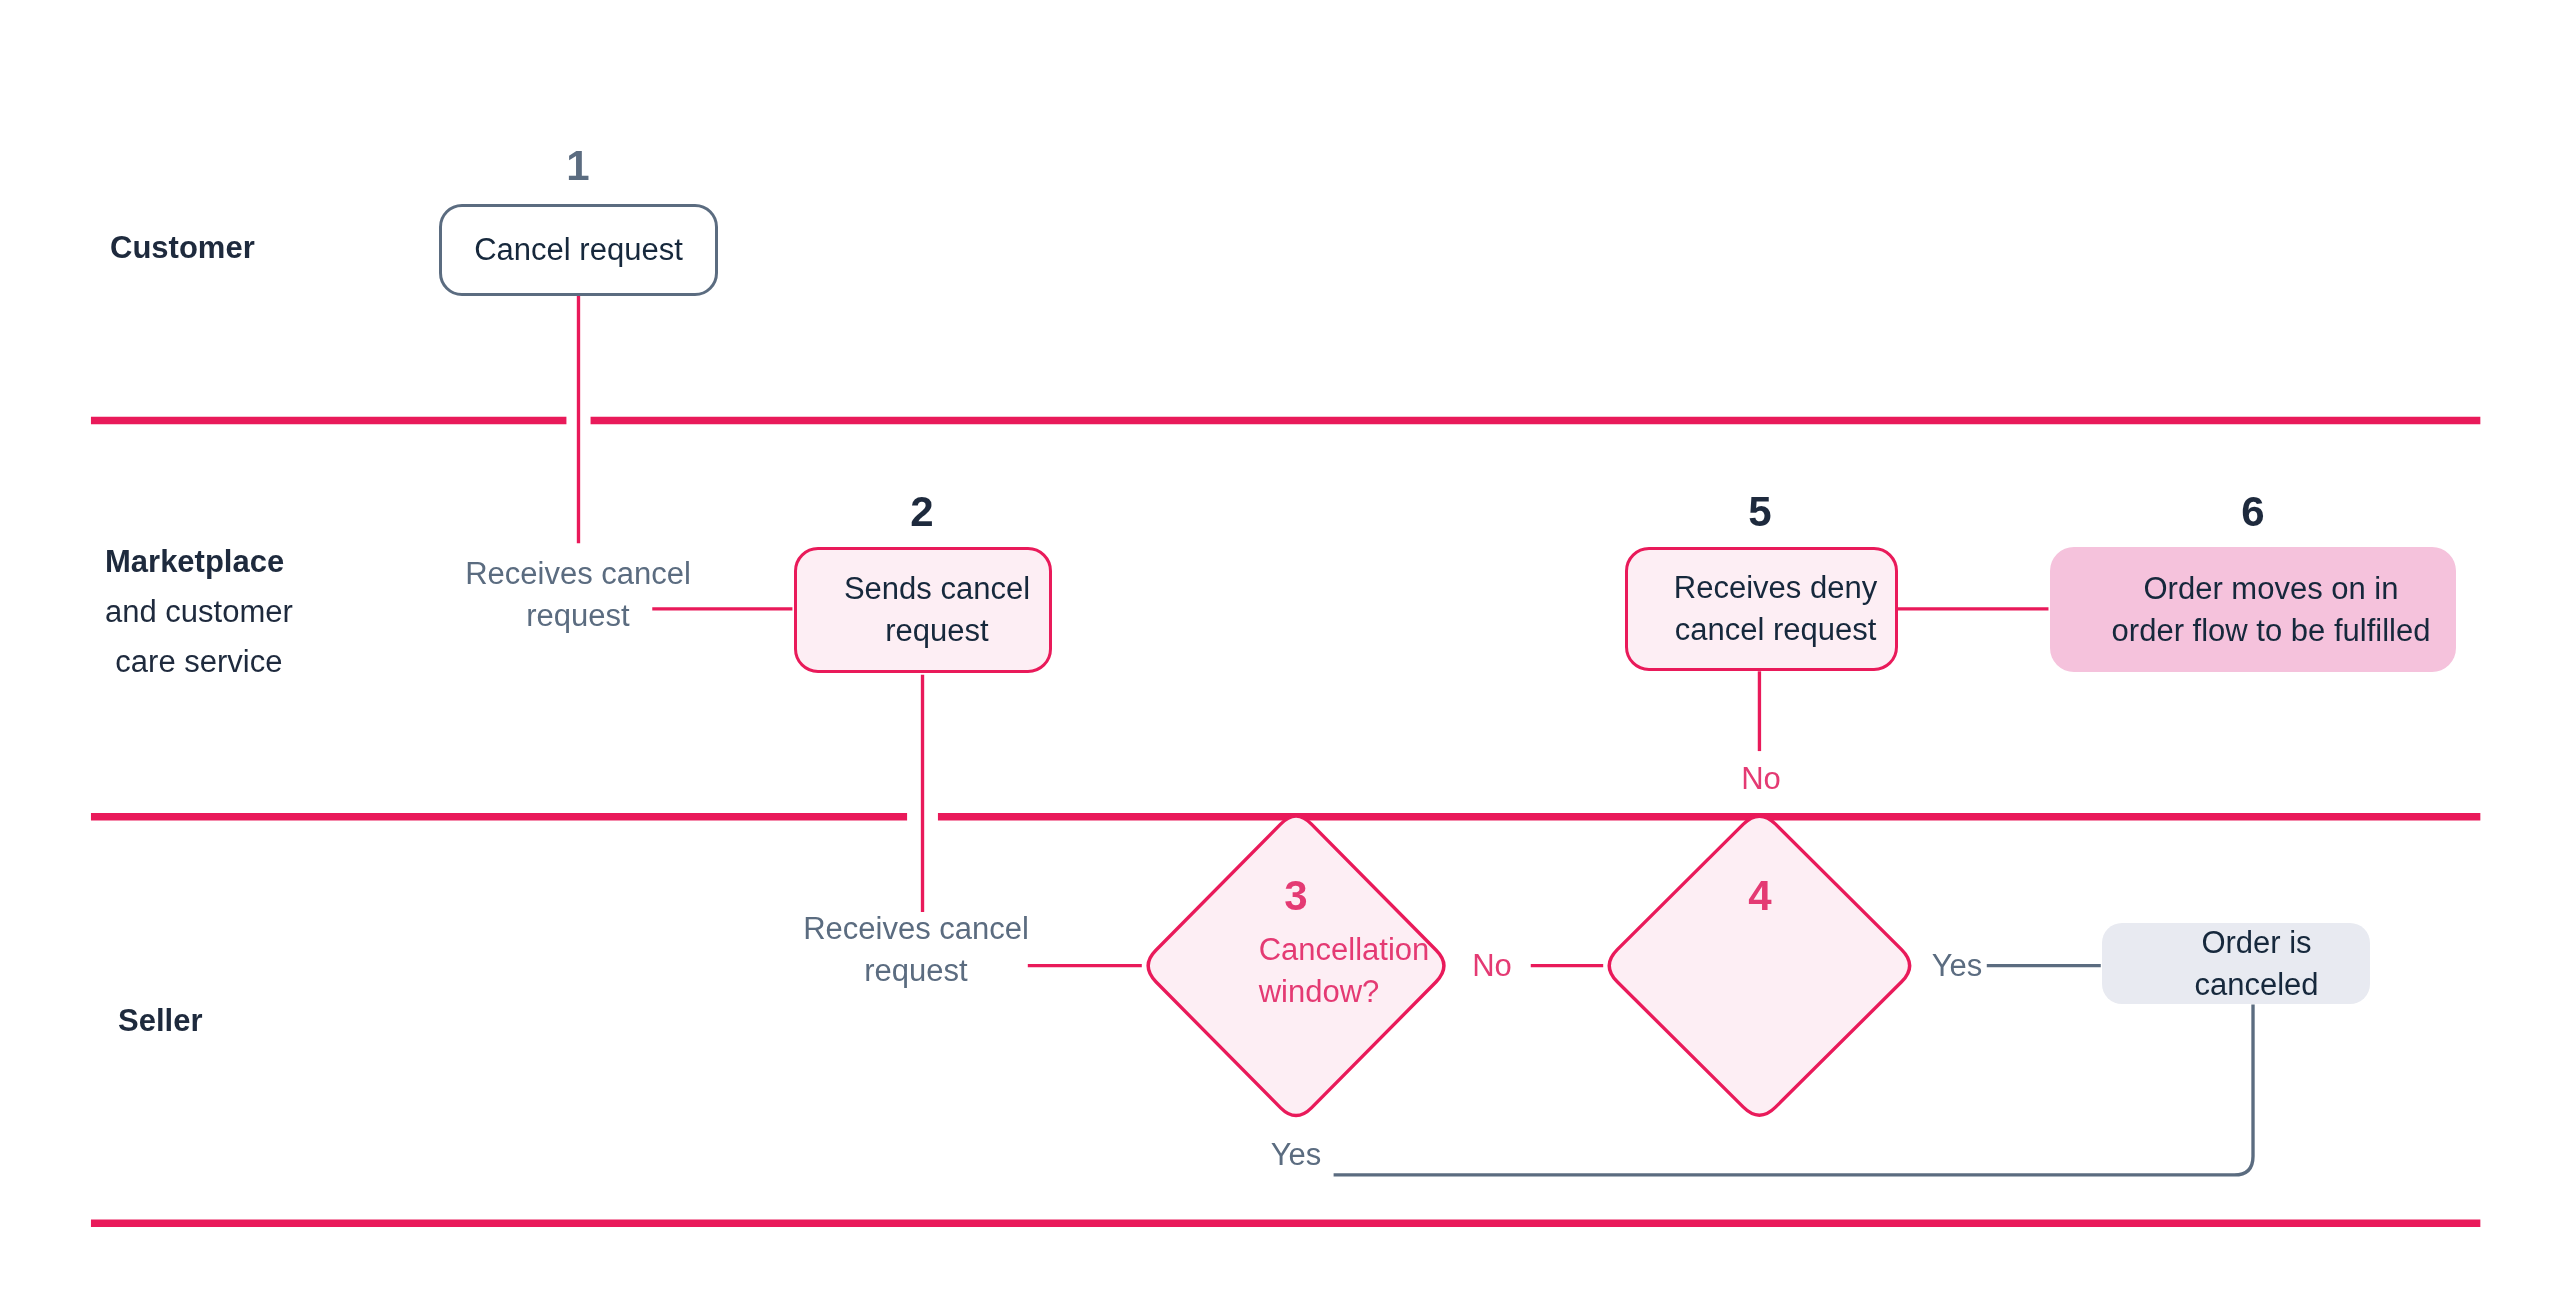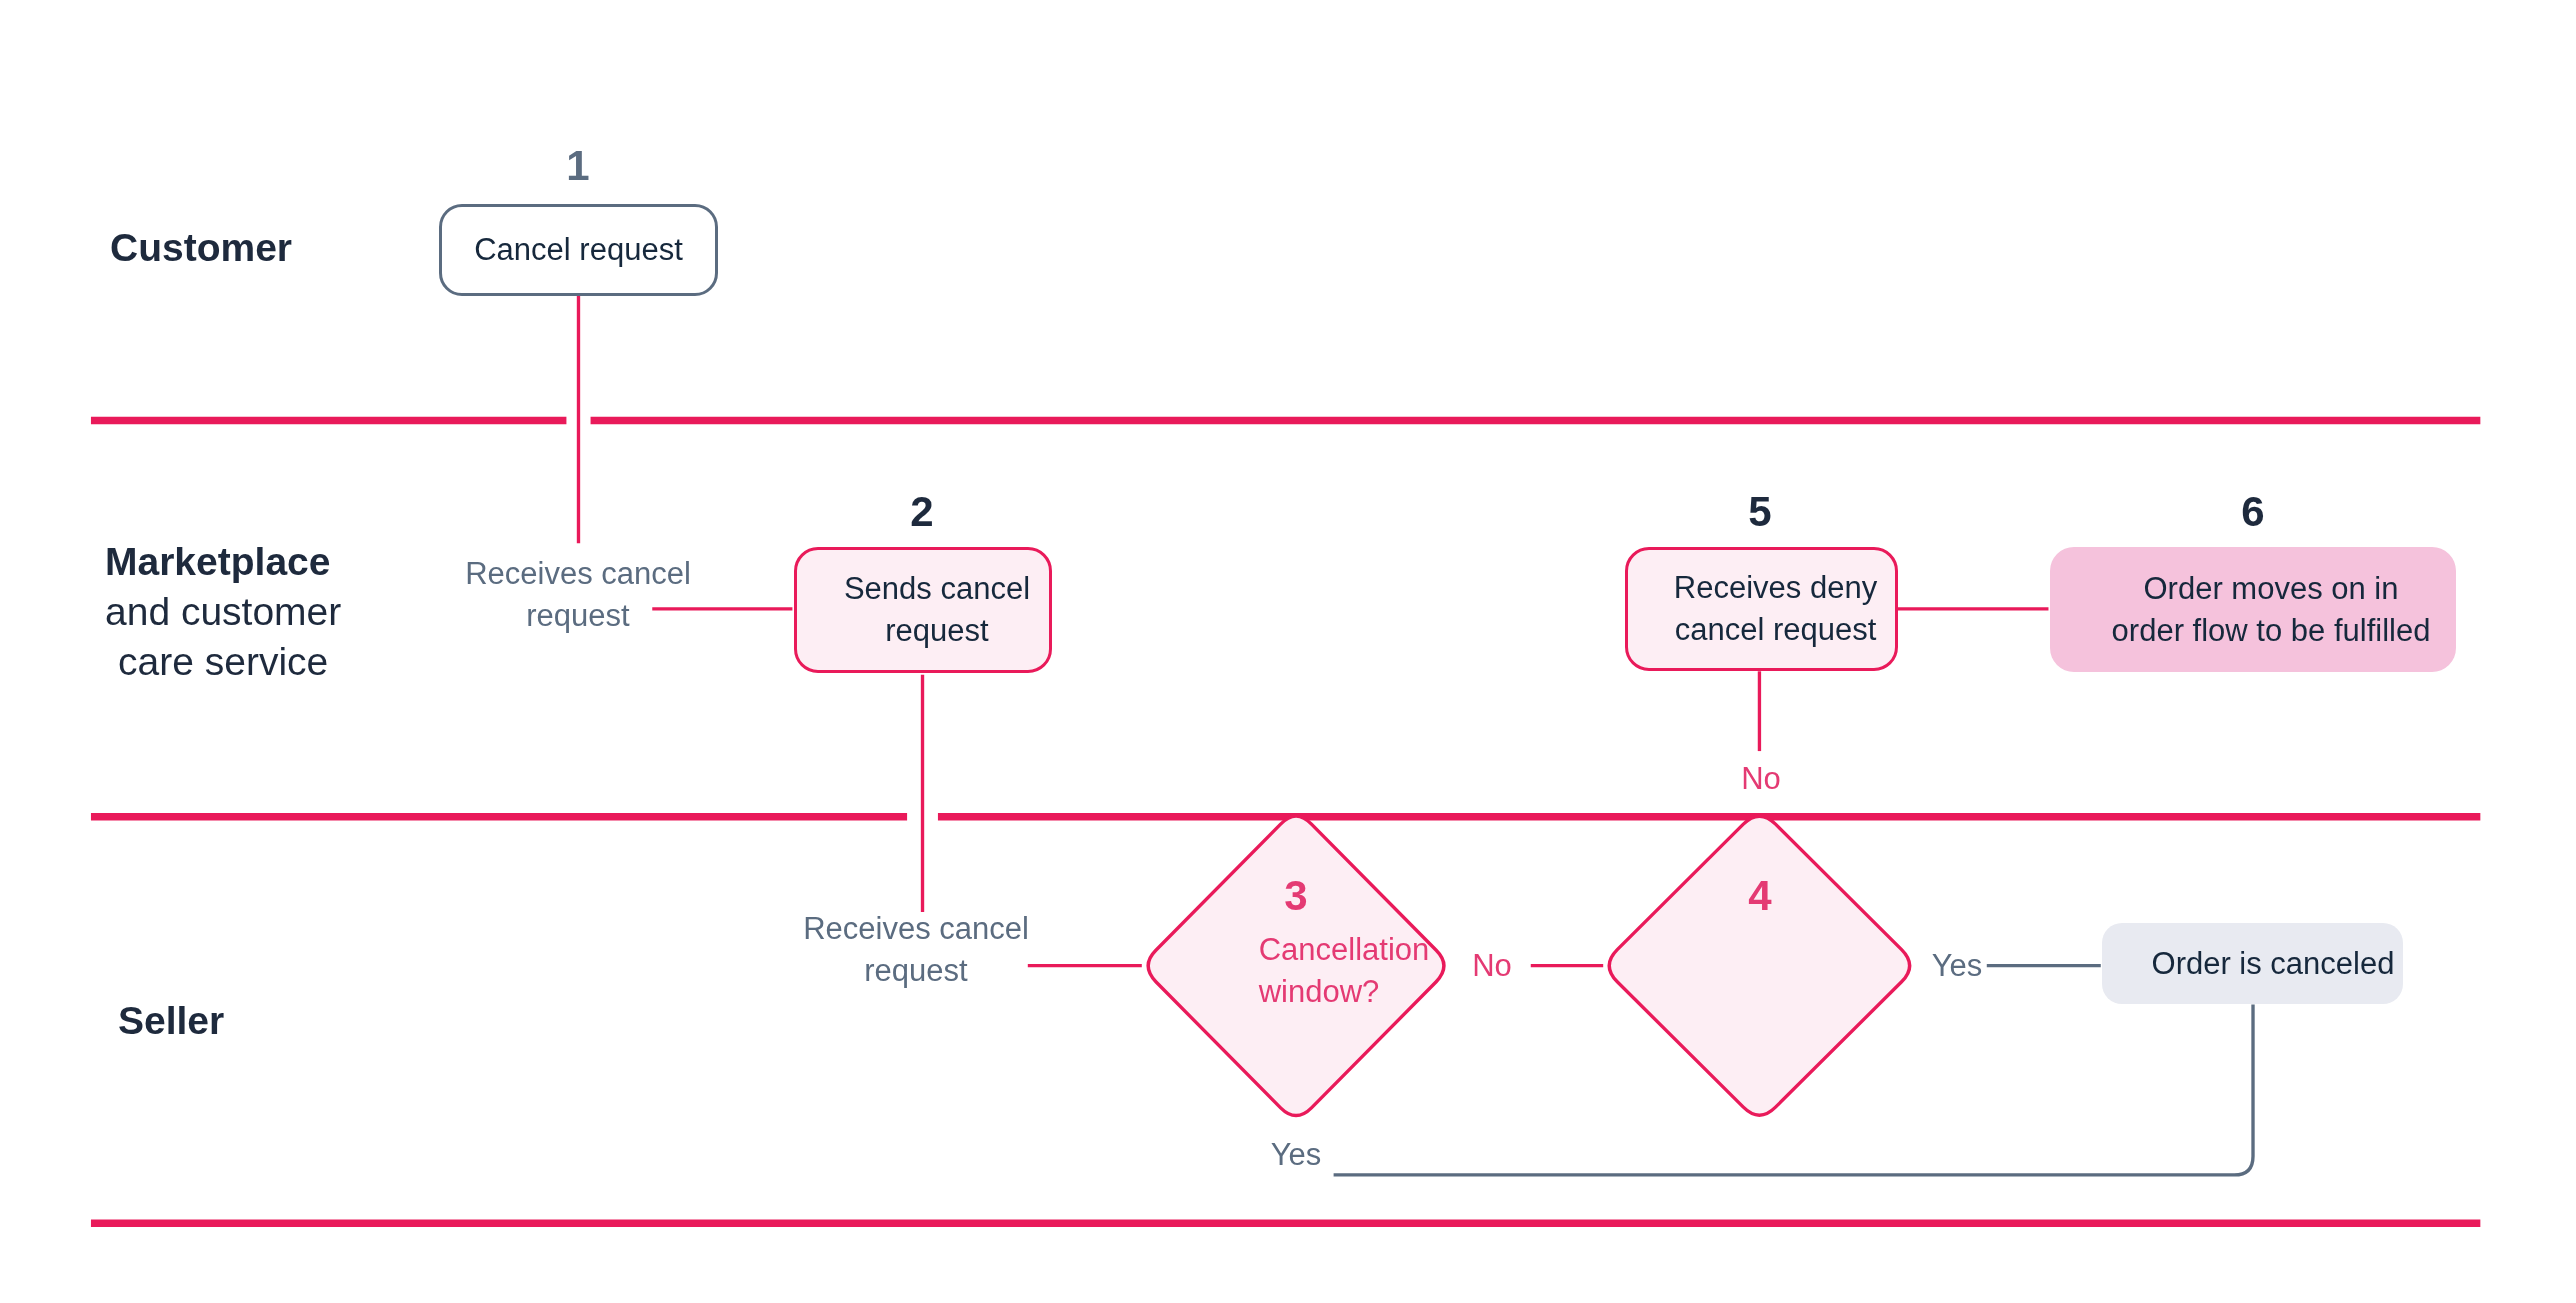--- a/index.html
+++ b/index.html
@@ -2,21 +2,21 @@
 <html style="font-size:10.7px"><head>
 <meta charset="utf-8">
 <style>
   html,body{margin:0;padding:0;background:#ffffff;}
   .canvas{
     position:relative;width:2576px;height:1303px;background:#ffffff;overflow:hidden;
     font-family:"Liberation Sans", sans-serif;color:#1e2a3d;
   }
   .svg-layer{position:absolute;left:0;top:0;width:2576px;height:1303px;}
   
-  .lane-label{position:absolute;font-size:39px;font-weight:700;color:#1e2a3d;white-space:nowrap;line-height:50px;}
+  .lane-label{position:absolute;font-size:31px;font-weight:700;color:#1e2a3d;white-space:nowrap;line-height:50px;}
   .lane-label .reg{font-weight:400;text-align:center;}
   
   .txt{position:absolute;transform:translate(-50%,-50%);text-align:center;white-space:nowrap;}
   .num{font-size:42px;font-weight:700;}
   .num-slate{color:#5b6c80;}
   .num-navy{color:#1e2a3d;}
   .num-pink{color:#e43a73;}
   .anno{font-size:31px;line-height:42px;color:#5b6c80;}
   .edge-label{font-size:31px;}
   .edge-pink{color:#e43a73;}
@@ -99,21 +99,21 @@
     </div>
   </div>
 
   <div class="node node-fill-pink" style="left:2050px;top:547px;width:406px;height:125px;padding-left:36px;">
     <div>
       <div>Order moves on in</div>
       <div>order flow to be fulfilled</div>
     </div>
   </div>
 
-  <div class="node node-fill-gray" style="left:2102px;top:923px;width:301px;height:81px;border-radius:20px;padding-left:41px;">
+  <div class="node node-fill-gray" style="left:2102px;top:923px;width:268px;height:81px;border-radius:20px;padding-left:41px;">
     <div>Order is canceled</div>
   </div>
 
   <div class="diamond-text" style="left:1296px;top:971px;">
     <div>Cancellation</div>
     <div>window?</div>
   </div>
 
   <div class="txt anno" style="left:578px;top:595px;">
     <div>Receives cancel</div>

